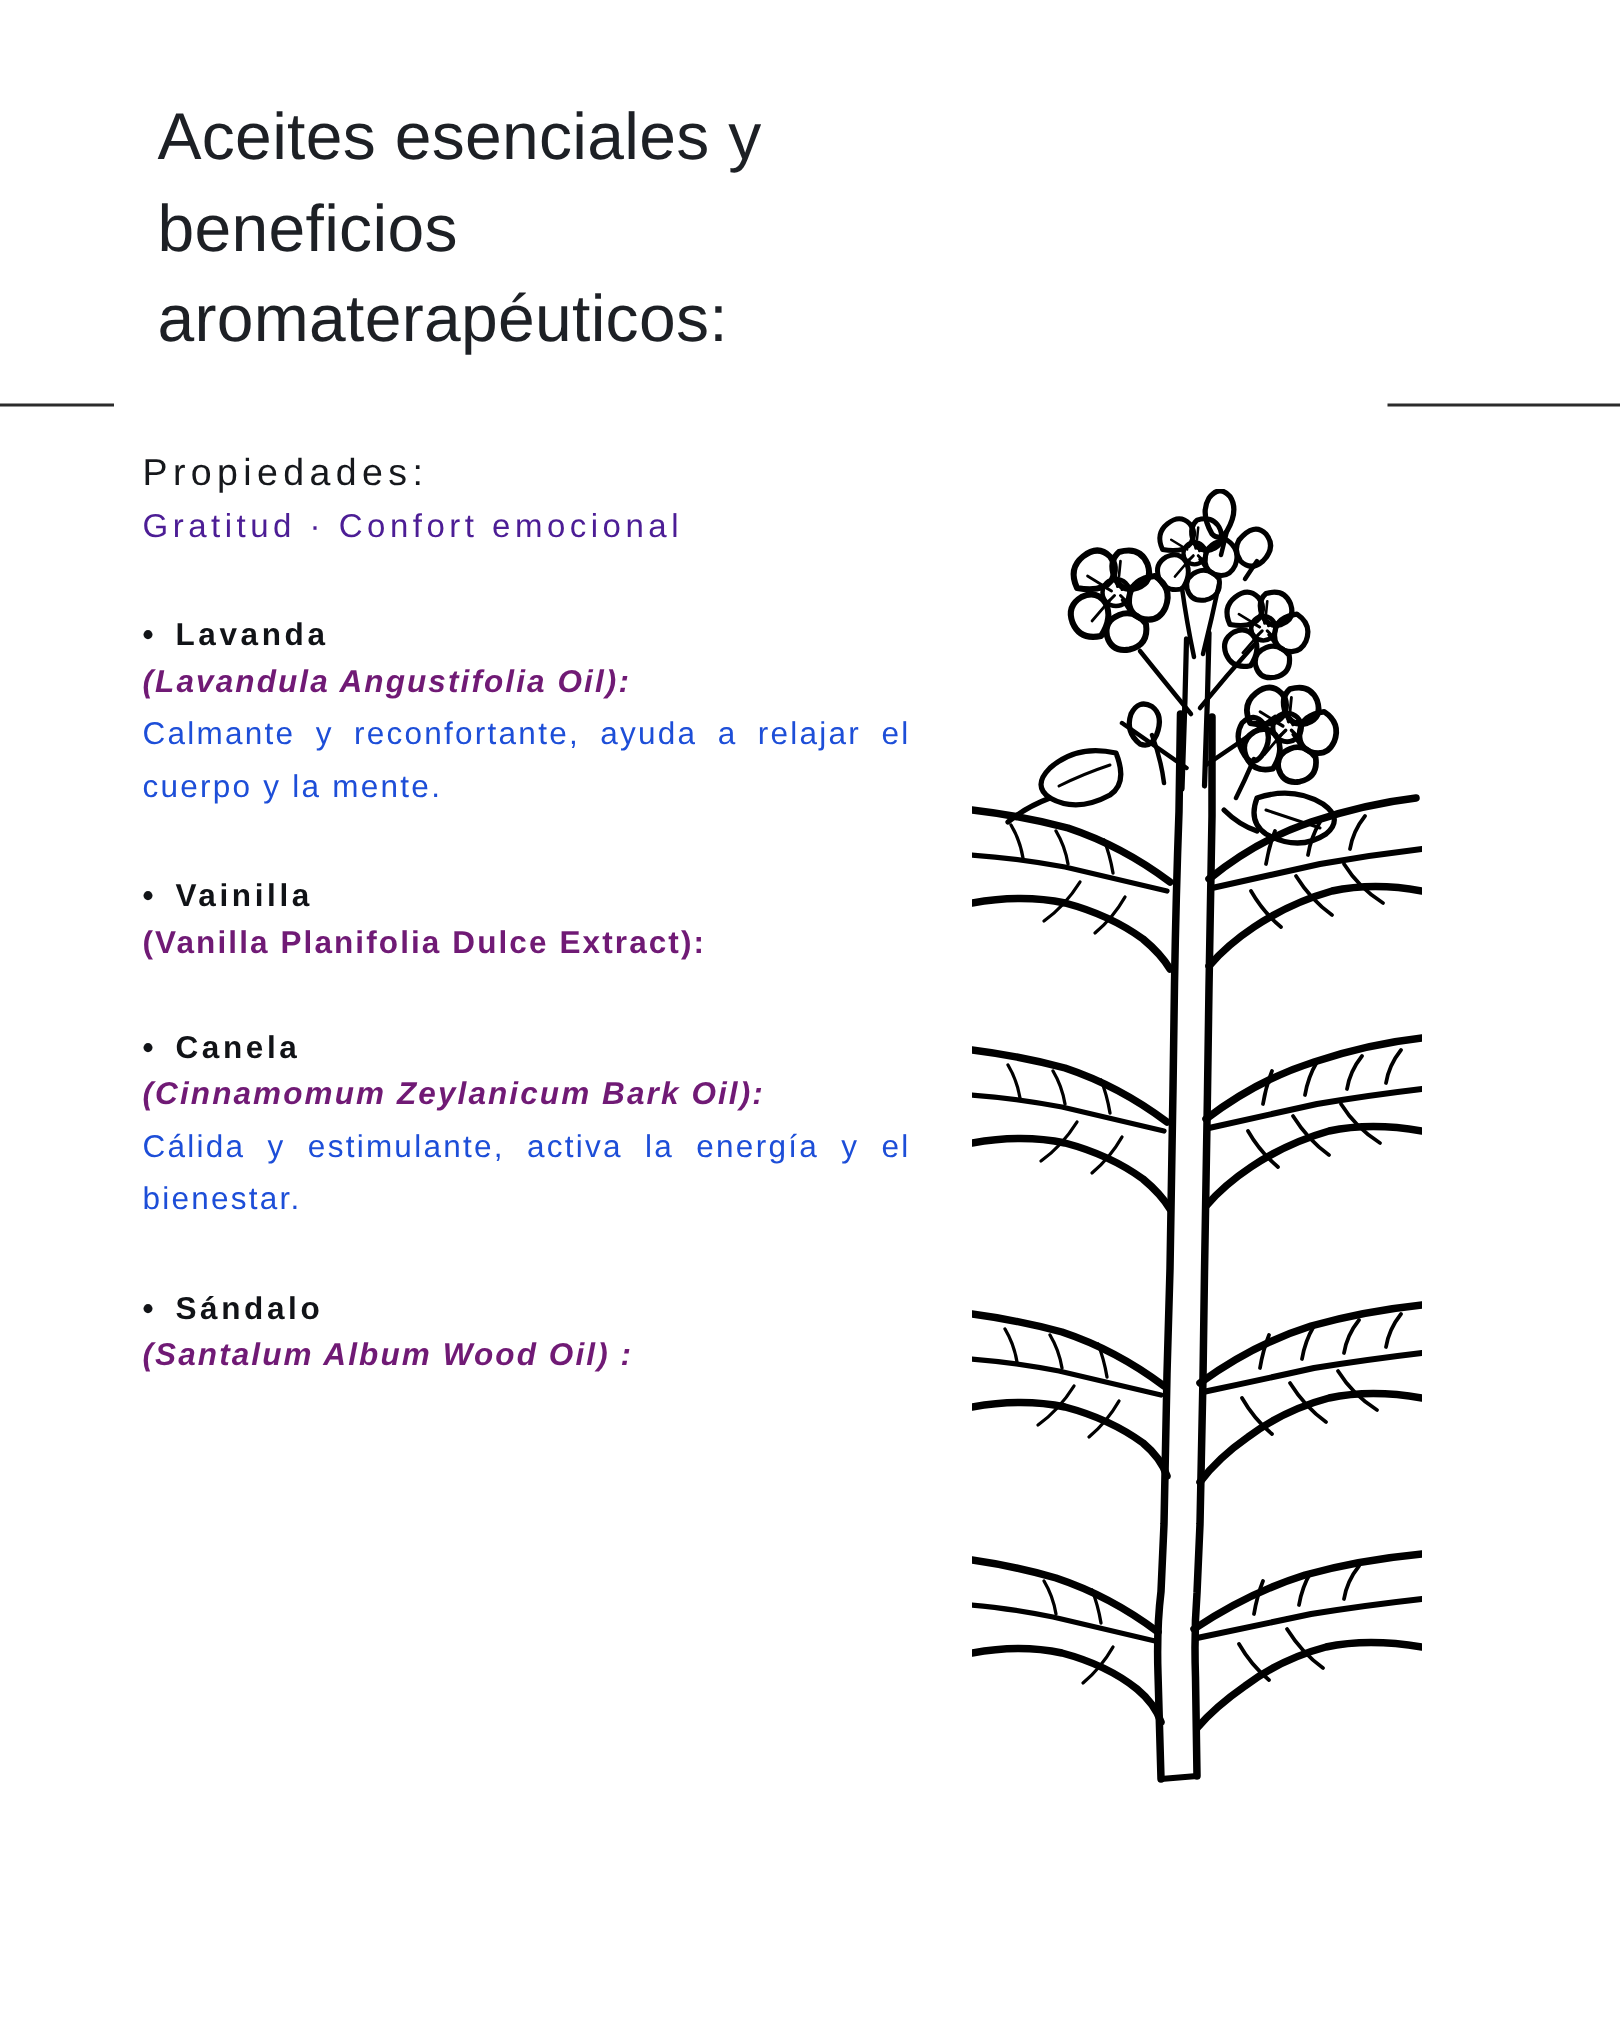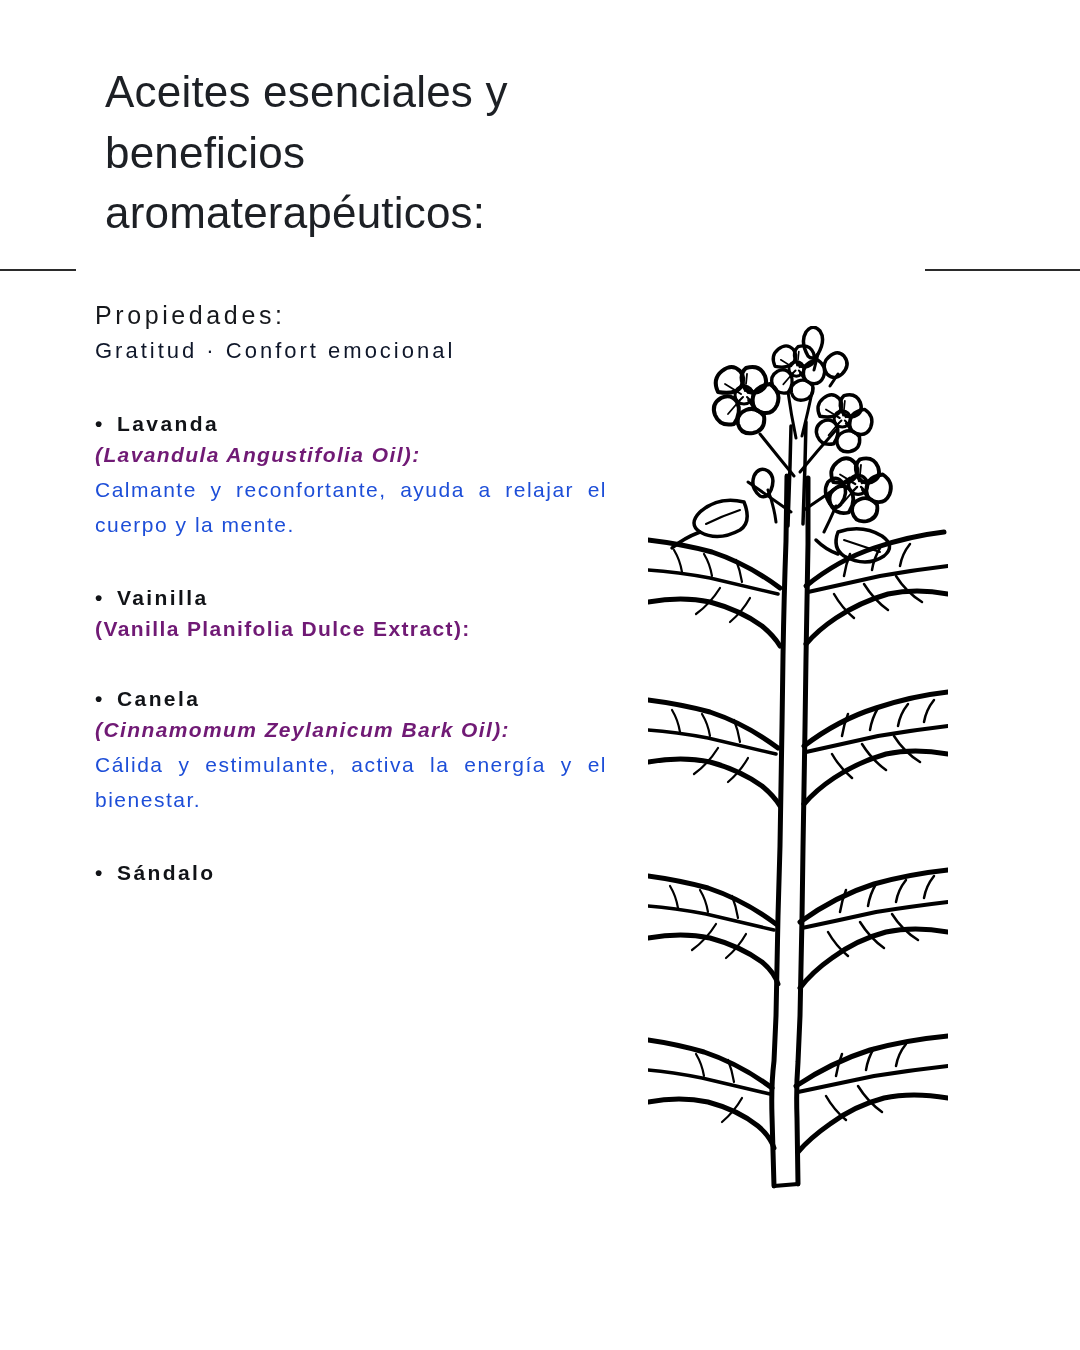--- a/index.html
+++ b/index.html
@@ -56,21 +56,21 @@
     line-height: 1.25;
     margin: 0 0 6px 0;
     color: #16181c;
   }
   .prop-sub {
     font-size: 22px;
     font-weight: 300;
     letter-spacing: 3.0px;
     line-height: 1.3;
     margin: 0;
-    color: #0f172a;
+    color: #4c1d95;
   }
 
   .oil-block {
     margin-top: 41px;
   }
   .oil-block:first-of-type { margin-top: 44px; }
 
   .oil-name {
     font-size: 21px;
     font-weight: 700;
@@ -155,20 +155,21 @@
       <span class="bullet">•</span><span>Canela</span>
     </p>
     <p class="oil-latin italic">(Cinnamomum Zeylanicum Bark Oil):</p>
     <p class="oil-desc">Cálida y estimulante, activa la energía y el bienestar.</p>
   </div>
 
   <div class="oil-block">
     <p class="oil-name">
       <span class="bullet">•</span><span>Sándalo</span>
     </p>
+    <p class="oil-latin italic">(Santalum Album Wood Oil) :</p>
   </div>
 
 </div>
 
 <div class="illustration">
 <svg viewBox="0 0 300 870" xmlns="http://www.w3.org/2000/svg" fill="none" stroke="#000000" stroke-width="4" stroke-linecap="round" stroke-linejoin="round">
 
   <path d="M126 860 L124 790 Q123 760 126 735 L128 690 Q129 640 130 590
            L132 520 Q133 460 134 400 L135 330 Q136 270 138 215 L139 150" stroke-width="5"></path>
   <path d="M150 858 L149 792 Q148 762 150 736 L152 690 Q153 640 154 592

